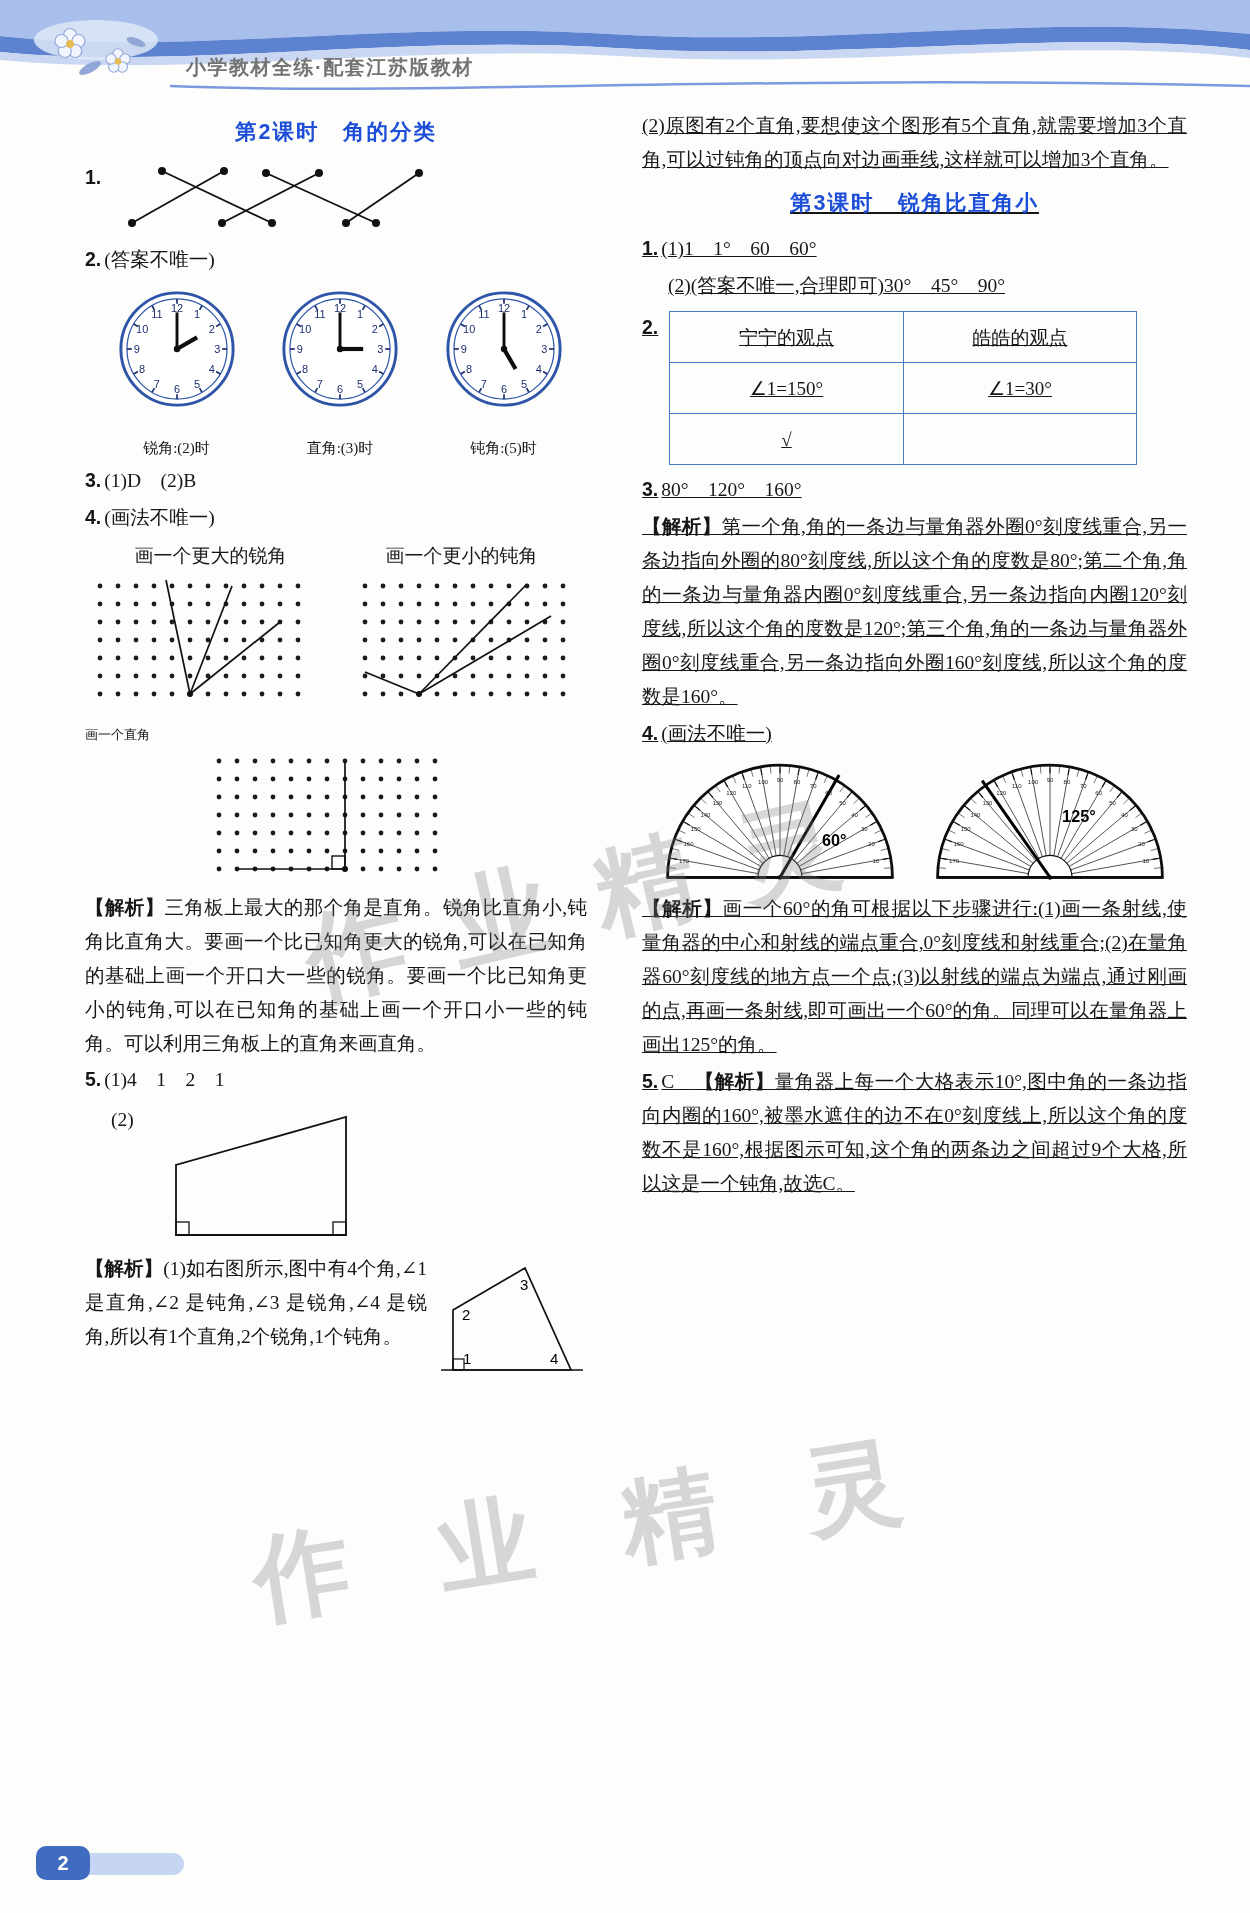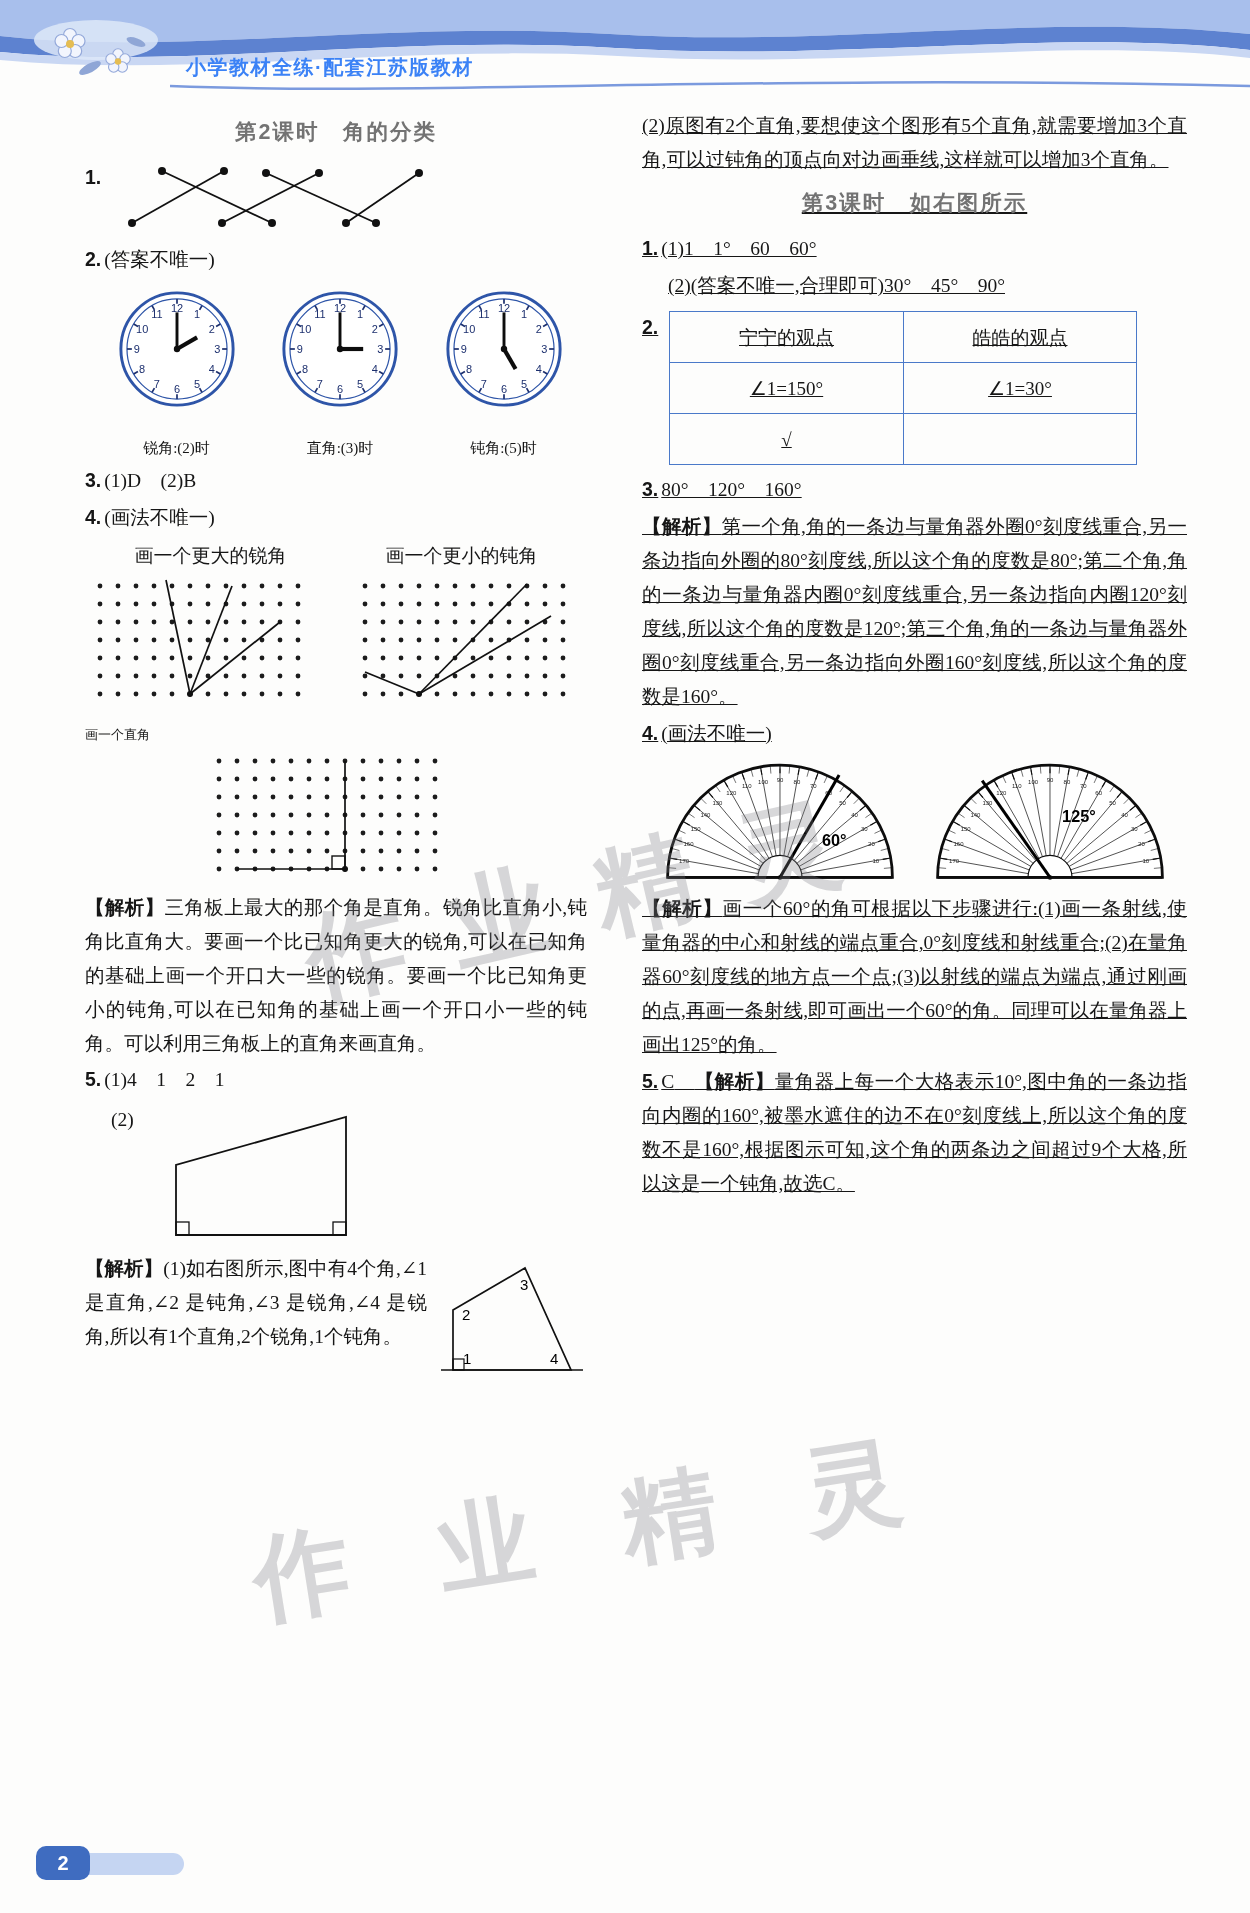--- a/index.html
+++ b/index.html
@@ -9,35 +9,35 @@
     background:#fdfdfc; overflow:hidden;
     font-family:"Liberation Serif","DejaVu Serif",serif; color:#161616;
   }
   
   .band{ position:absolute; top:0; left:0; width:1250px; height:104px; }
   .band-svg{ position:absolute; top:0; left:0; width:100%; height:100%; }
   .flowers{ position:absolute; left:26px; top:10px; width:150px; height:86px; }
   .band-title{
     position:absolute; left:186px; top:54px;
     font-family:"Liberation Sans",sans-serif; font-weight:bold;
-    font-size:20px; color:#3b82f6; letter-spacing:1.5px;
+    font-size:20px; color:#737373; letter-spacing:1.5px;
   }
   
   .wm{
     position:absolute; font-family:"Liberation Sans",sans-serif; font-weight:bold;
     color:rgba(125,125,132,0.30); white-space:nowrap; pointer-events:none; z-index:5;
   }
   .wm1{ left:300px; top:830px; font-size:100px; letter-spacing:48px; transform:rotate(-13deg); }
   .wm2{ left:250px; top:1460px; font-size:96px; letter-spacing:90px; transform:rotate(-9deg); }
   
   .columns{ position:absolute; top:106px; left:85px; width:1105px; display:flex; gap:55px; z-index:2; }
   .col{ width:502px; font-size:19.5px; line-height:1.74; text-align:justify; }
   .col.right{ width:545px;text-decoration:underline; }
   .sec-title{
-    font-family:"Liberation Sans",sans-serif; color:#737373; font-size:21.5px;
+    font-family:"Liberation Sans",sans-serif; color:#1d4ed8; font-size:21.5px;
     text-align:center; margin:8px 0 10px; font-weight:bold; letter-spacing:2px;
   }
   .qn{ font-family:"Liberation Sans",sans-serif; font-weight:bold; margin-right:3px; }
   .tag{ font-weight:bold; }
   .qline{ margin:3px 0; }
   .p{ margin:3px 0; }
   .indent2{ padding-left:26px; }
   .q-fig-row{ display:flex; align-items:flex-start; gap:10px; margin:4px 0; }
   
   .clocks{ display:flex; justify-content:space-between; padding:8px 6px 0 14px; }
@@ -568,21 +568,21 @@
           <text x="26" y="106" font-size="15" font-family="Liberation Sans, sans-serif">1</text>
           <text x="113" y="106" font-size="15" font-family="Liberation Sans, sans-serif">4</text>
         </svg>
         <b class="tag">【解析】</b><span>(1)如右图所示,图中有4个角,∠1 是直角,∠2 是钝角,∠3 是锐角,∠4 是锐角,所以有1个直角,2个锐角,1个钝角。</span>
       </div>
     </div>
 
     <div class="col right">
       <p class="p">(2)原图有2个直角,要想使这个图形有5个直角,就需要增加3个直角,可以过钝角的顶点向对边画垂线,这样就可以增加3个直角。</p>
 
-      <h2 class="sec-title">第3课时　如右图所示</h2>
+      <h2 class="sec-title">第3课时　锐角比直角小</h2>
 
       <p class="qline">
         <b class="qn">1.</b><span>(1)1　1°　60　60°</span>
       </p>
       <p class="qline indent2">
         <span>(2)(答案不唯一,合理即可)30°　45°　90°</span>
       </p>
 
       <div class="q-table-row">
         <b class="qn">2.</b>

